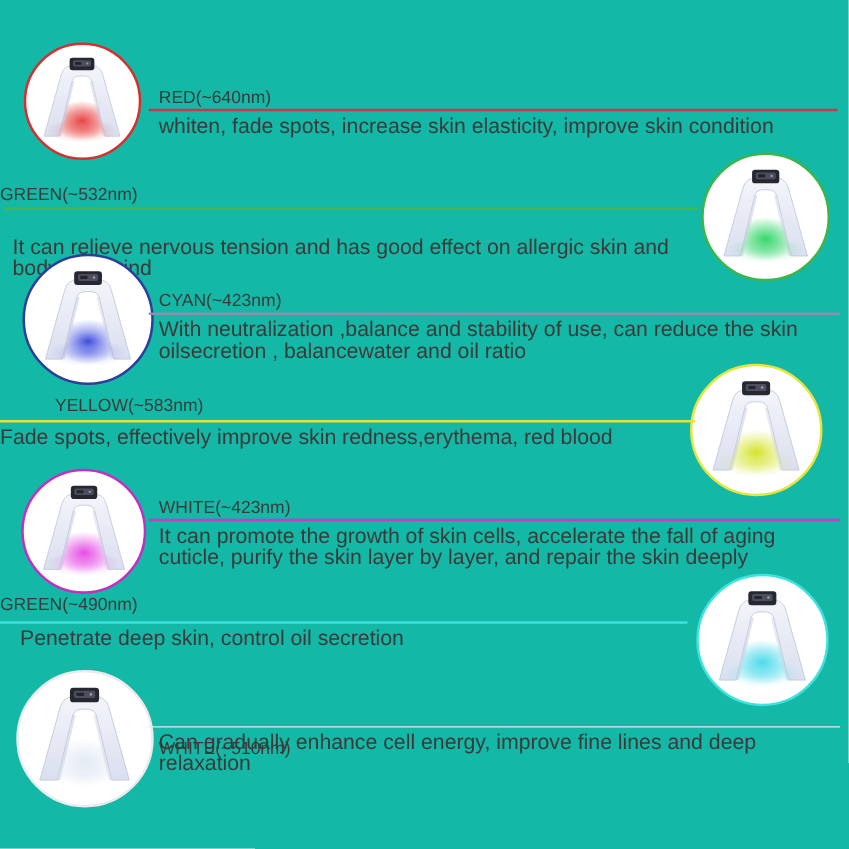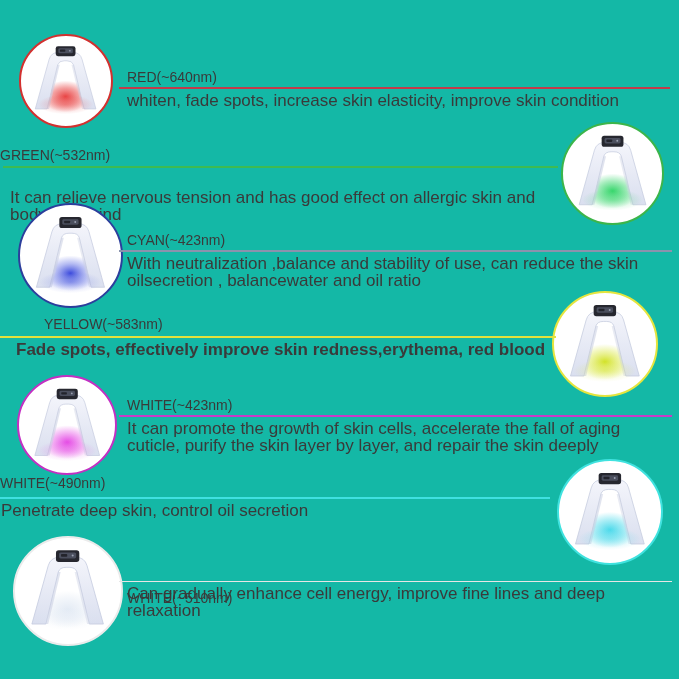--- a/index.html
+++ b/index.html
@@ -34,31 +34,31 @@
   .d-green {left:10px;  top:189px; width:553px;}
 
   .c-blue  {left:18px;  top:203px; width:105px; height:105px;}
   .l-blue  {left:127px; top:233px;}
   .r-blue  {left:119px; top:250px; width:553px;}
   .d-blue  {left:127px; top:255px; width:556px;}
 
   .c-yellow{left:552px; top:291px; width:106px; height:106px;}
   .l-yellow{left:0;     top:317px; width:553px;margin-left:44px;}
   .r-yellow{left:0;     top:336px; width:556px;}
-  .d-yellow{left:16px;     top:341px; width:603px;font-weight:bold;}
+  .d-yellow{left:0;     top:341px; width:603px;}
 
   .c-purple{left:17px;  top:375px; width:100px; height:100px;}
   .l-purple{left:127px; top:398px;}
   .r-purple{left:119px; top:415px; width:553px;}
   .d-purple{left:127px; top:420px; width:548px;}
 
   .c-cyan  {left:557px; top:459px; width:106px; height:106px;}
   .l-cyan  {left:0;     top:476px; width:543px;}
   .r-cyan  {left:0;     top:497px; width:550px;}
-  .d-cyan  {left:1px;     top:502px; width:543px;}
+  .d-cyan  {left:16px;     top:502px; width:543px;}
 
   .c-white {left:13px;  top:536px; width:110px; height:110px;}
   .l-white {left:127px; top:563px;margin-top:28px;}
   .r-white {left:119px; top:581px; width:553px;height:1px;}
   .d-white {left:127px; top:585px; width:548px;}
 </style>
 </head>
 <body>
 
 <div class="canvas">
@@ -182,21 +182,21 @@
   </section>
 
   <section>
     <div class="circle c-cyan" style="--circle: #40e2df;">
       <svg class="device" viewBox="0 0 120 108">
         <ellipse cx="60" cy="78" rx="36" ry="24" fill="url(#gl-cyan)"></ellipse>
         <use href="#device-shape"></use>
         <ellipse cx="60" cy="90" rx="42" ry="15" fill="url(#gl-cyan)" opacity="0.35"></ellipse>
       </svg>
     </div>
-    <div class="label t-right l-cyan">WHITE(~490nm)</div>
+    <div class="label t-right l-cyan">GREEN(~490nm)</div>
     <div class="rule r-cyan" style="--line: #3fe0e0;"></div>
     <div class="desc t-right d-cyan">Penetrate deep skin, control oil secretion</div>
   </section>
 
   <section>
     <div class="circle c-white" style="--circle: #ebebeb;">
       <svg class="device" viewBox="0 0 120 108">
         <ellipse cx="60" cy="78" rx="36" ry="24" fill="url(#gl-white)"></ellipse>
         <use href="#device-shape"></use>
         <ellipse cx="60" cy="90" rx="42" ry="15" fill="url(#gl-white)" opacity="0.4"></ellipse>

